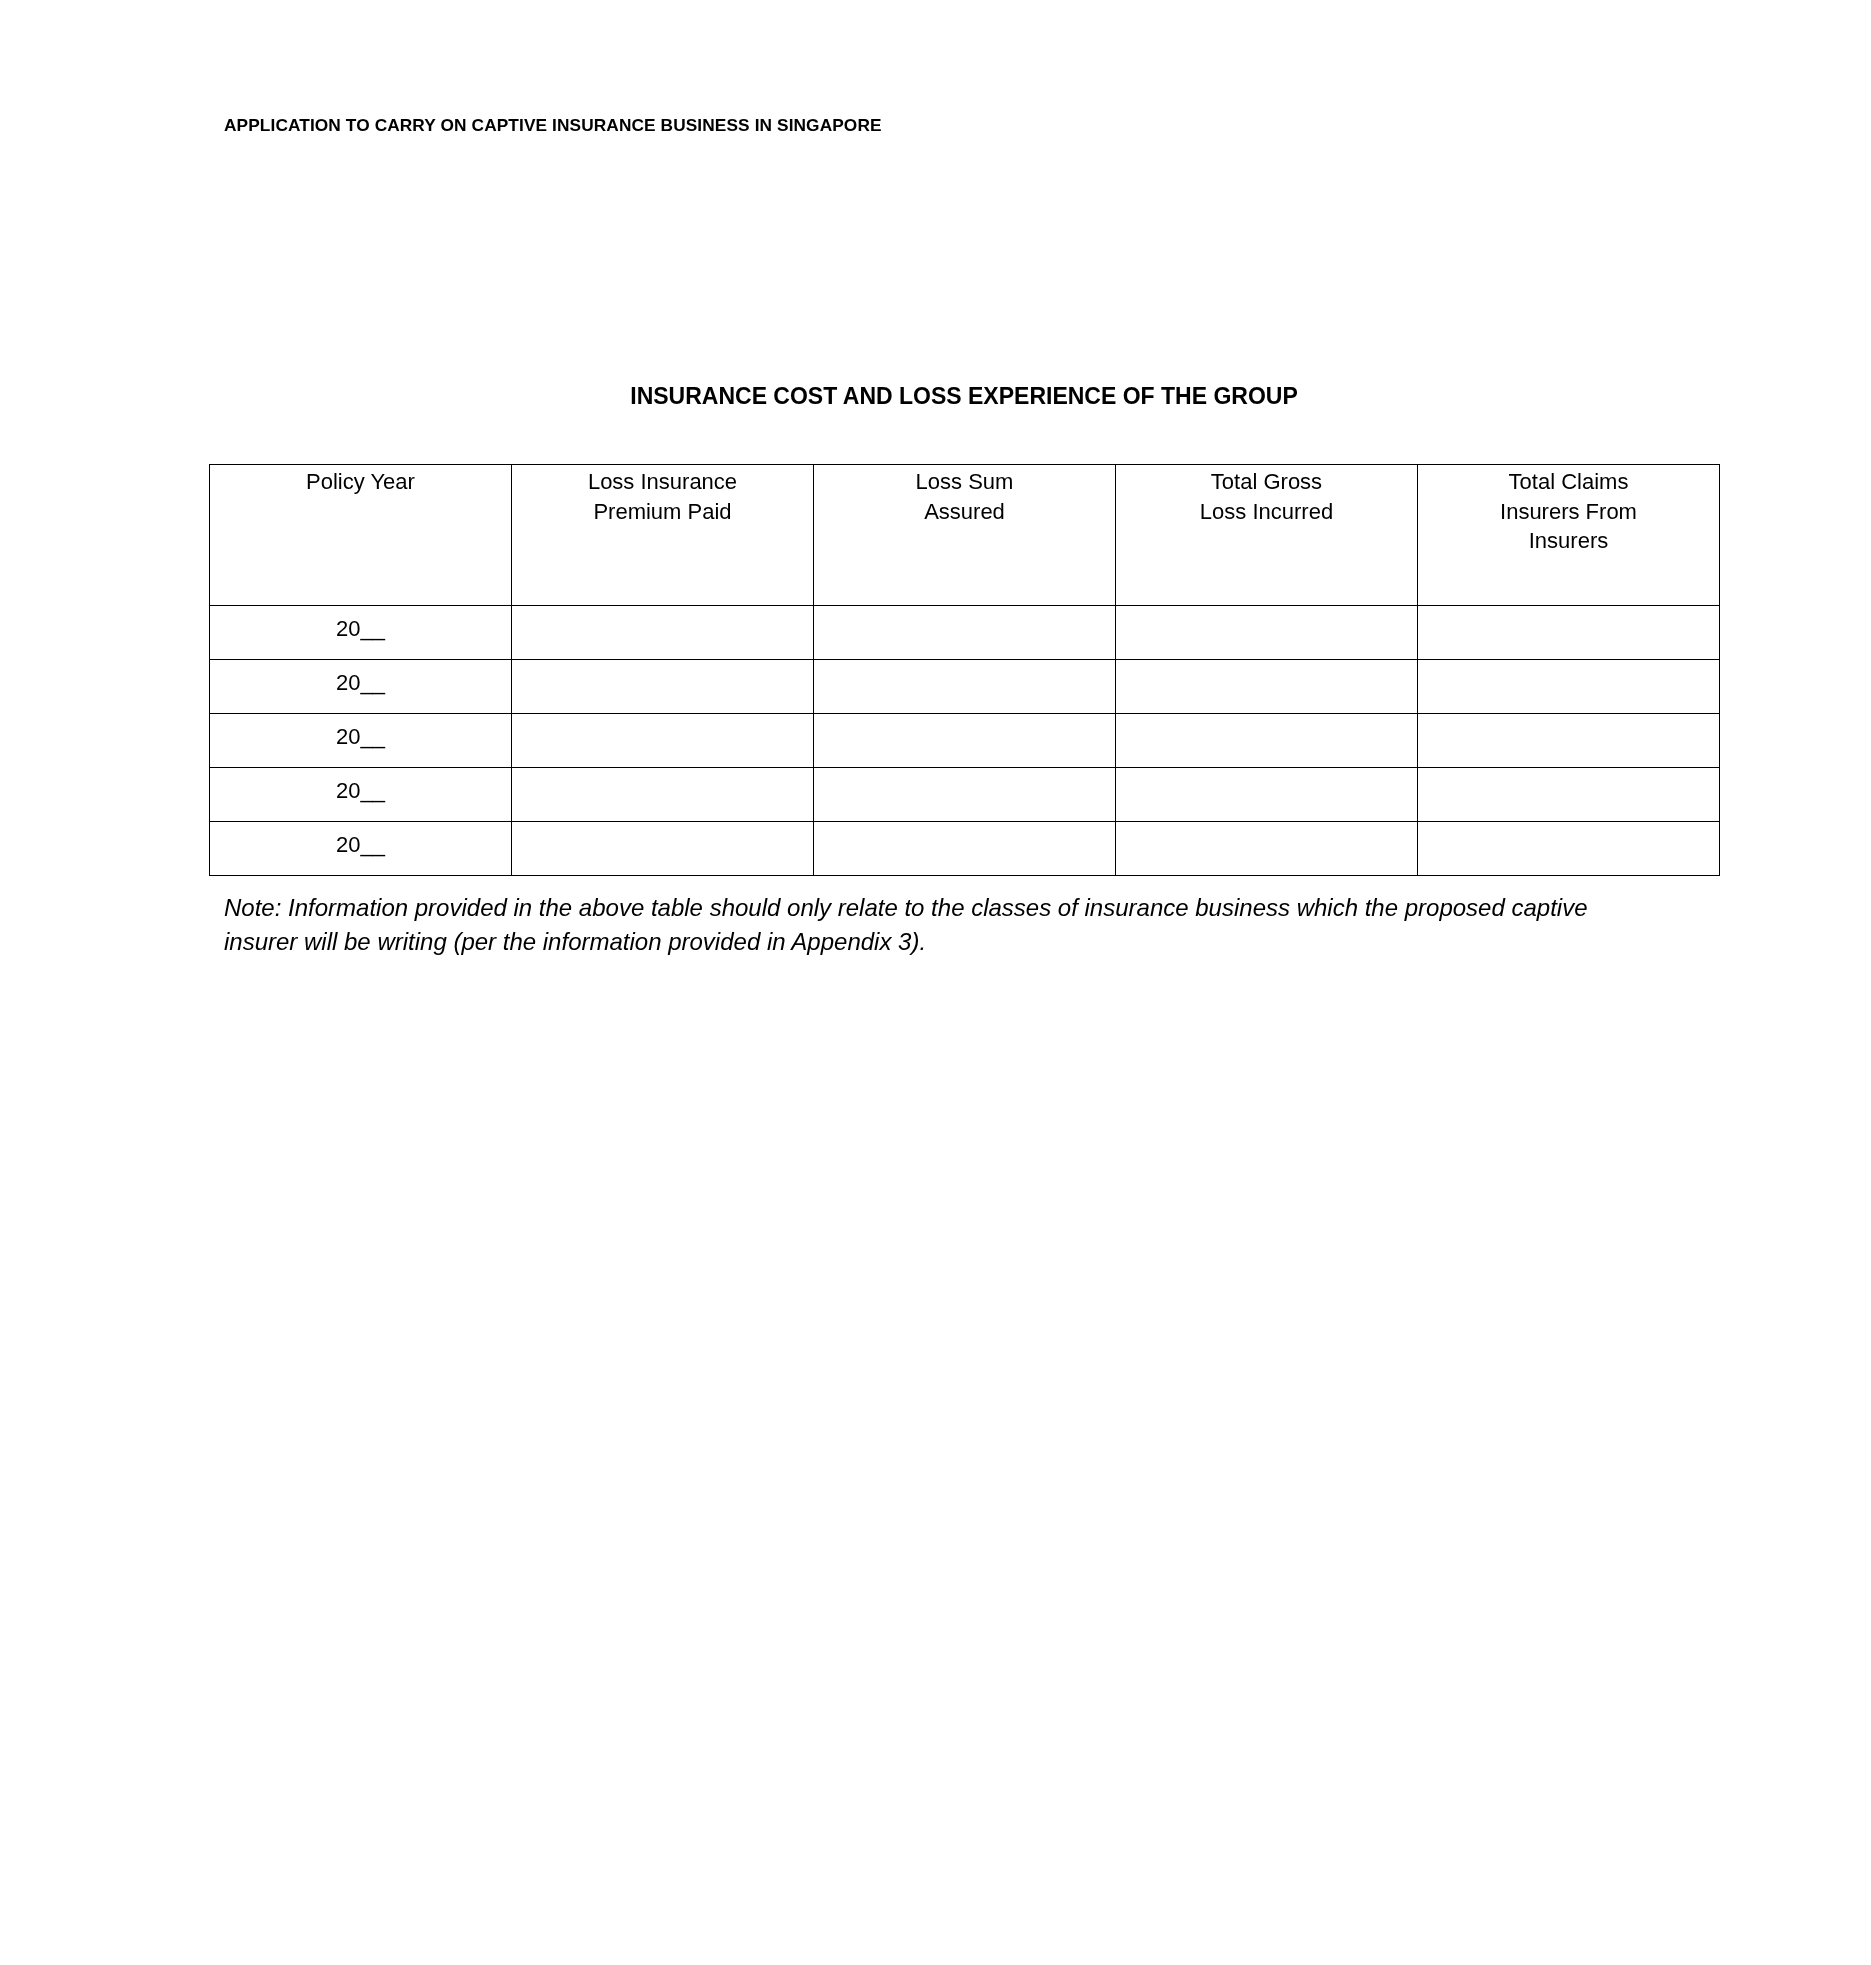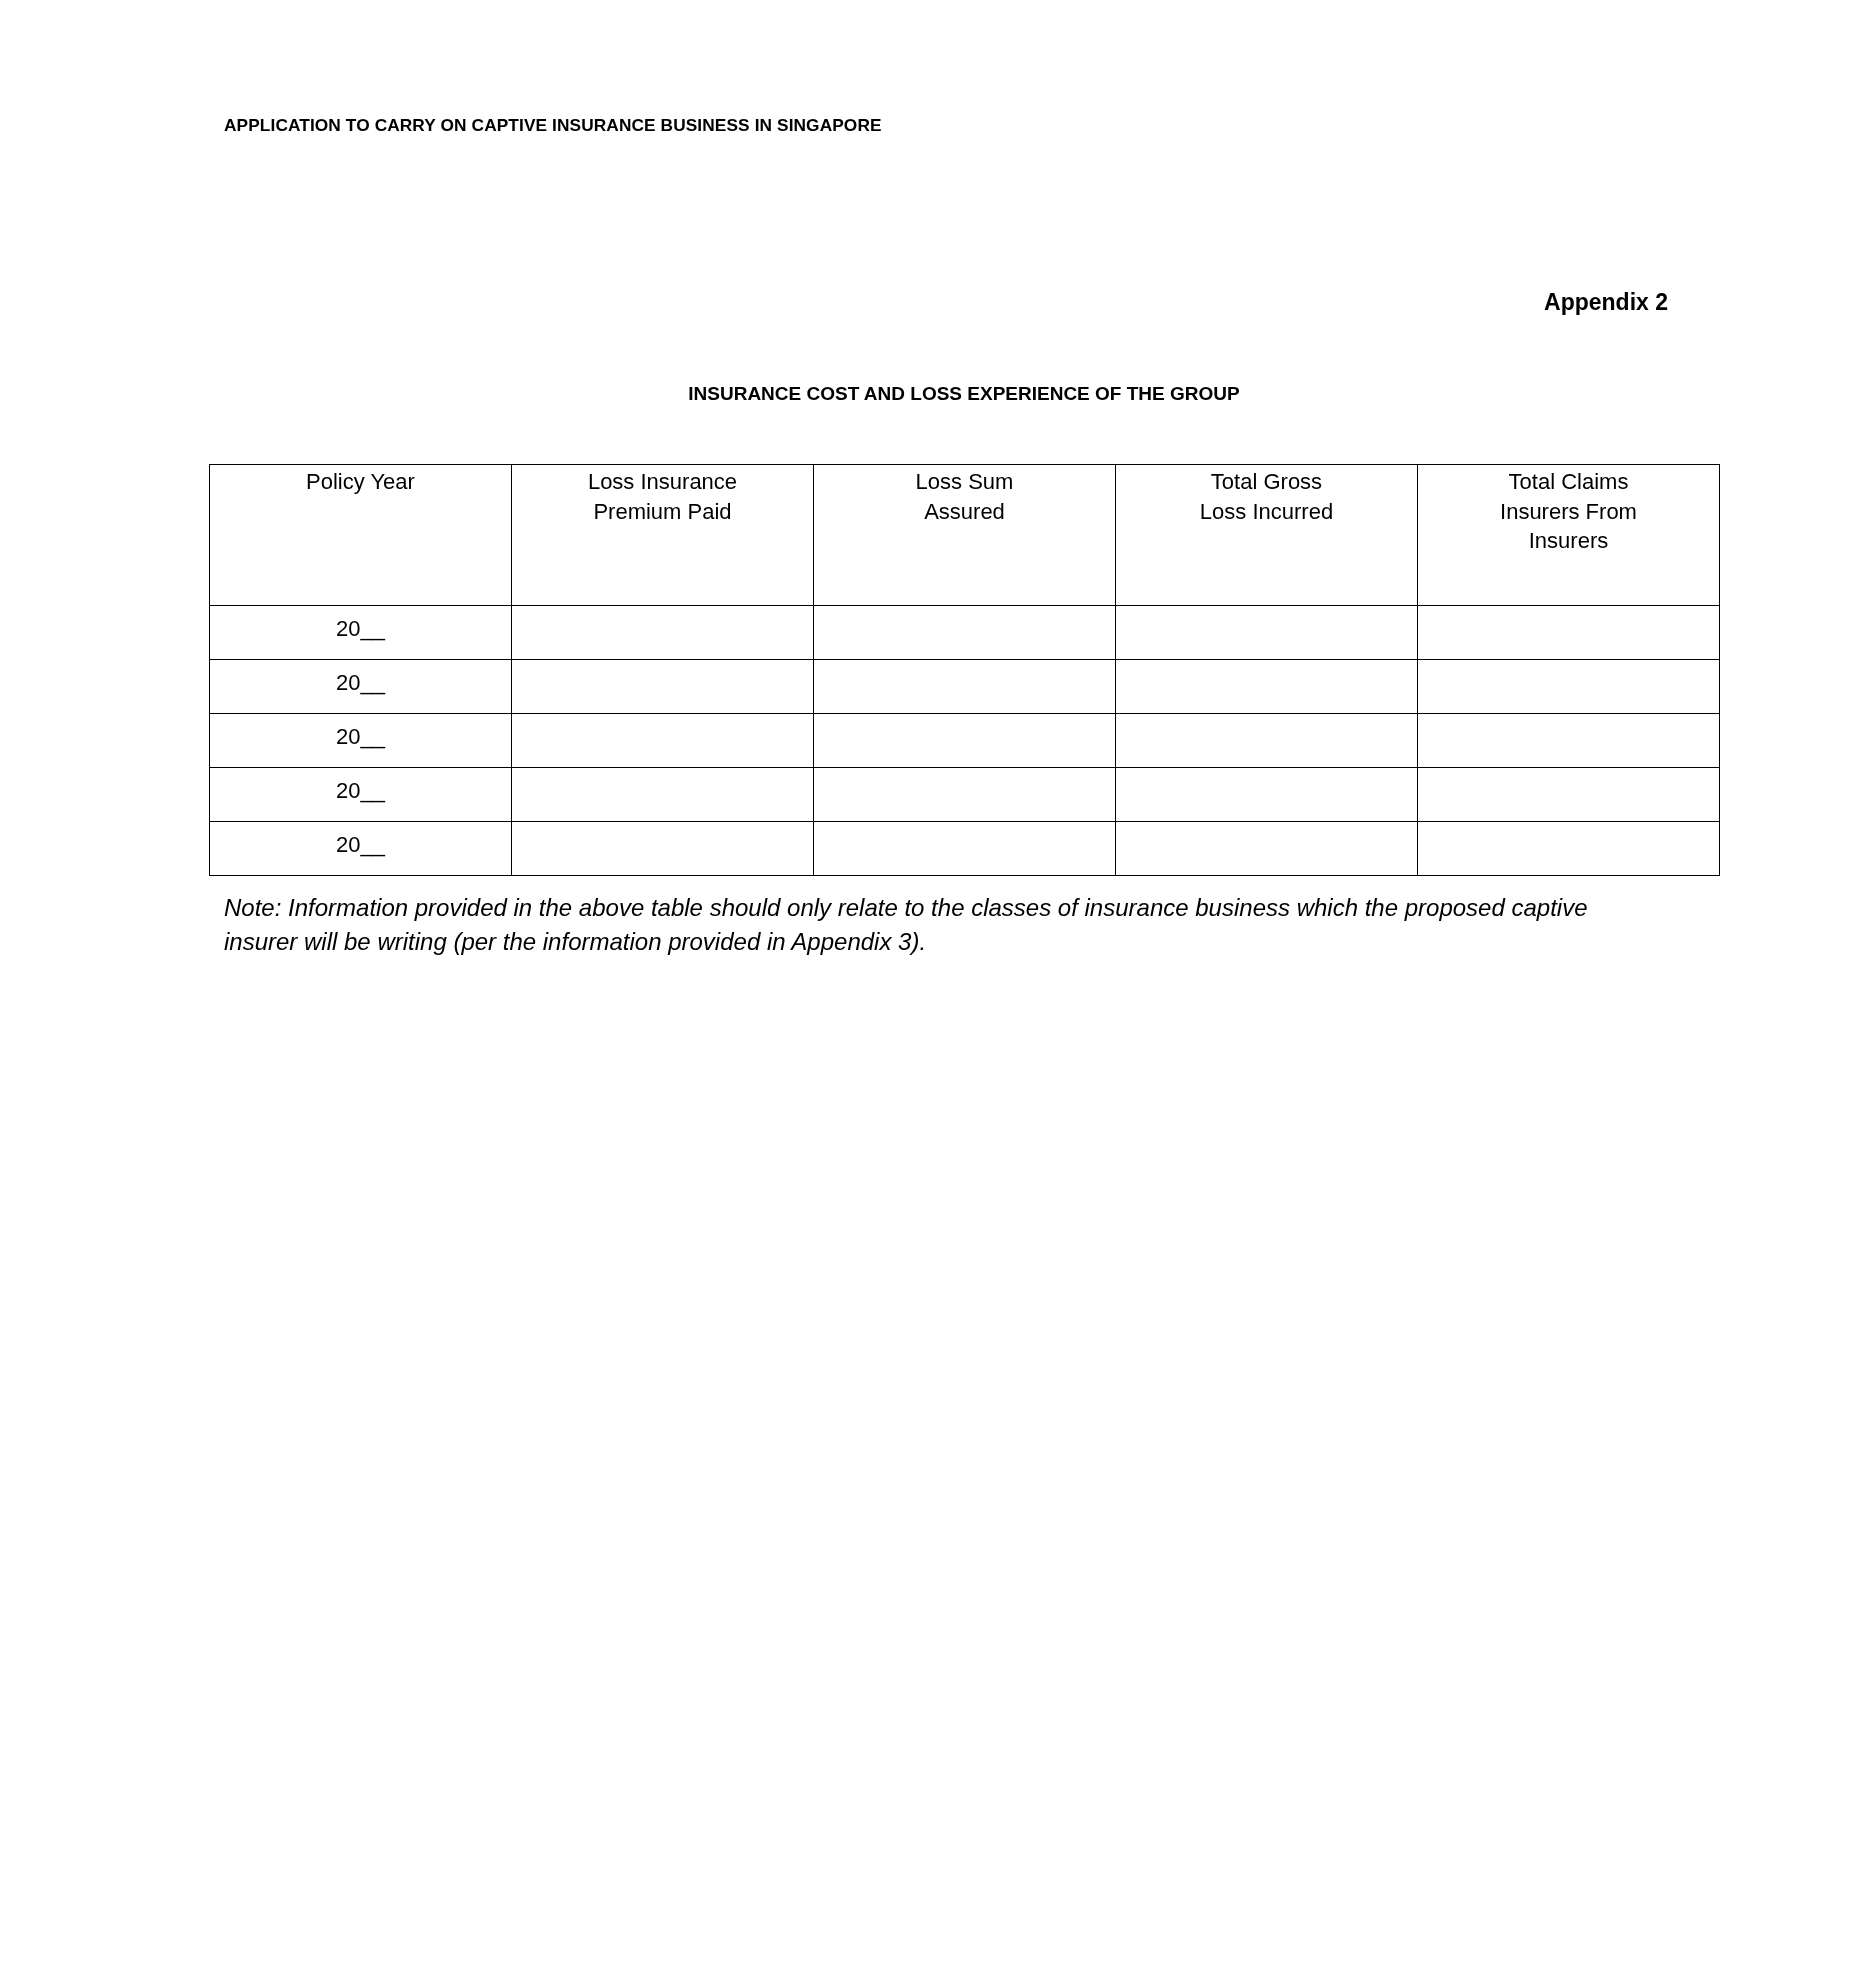--- a/index.html
+++ b/index.html
@@ -47,21 +47,21 @@
     line-height: 1.15;
   }
 
   
   .section-title {
     position: absolute;
     left: 209px;
     top: 383px;
     width: 1510px;
     text-align: center;
-    font-size: 19px;
+    font-size: 23px;
     font-weight: bold;
     line-height: 1.15;
   }
 
   
   .experience-table {
     position: absolute;
     left: 209px;
     top: 464px;
     width: 1510px;
@@ -112,21 +112,20 @@
     text-align: left;
   }
 </style>
 </head>
 <body>
 
 <div class="page">
 
   <div class="doc-header">APPLICATION TO CARRY ON CAPTIVE INSURANCE BUSINESS IN SINGAPORE</div>
 
-  <div class="appendix-label">Appendix 2</div>
 
   <div class="section-title">INSURANCE COST AND LOSS EXPERIENCE OF THE GROUP</div>
 
   <table class="experience-table">
     <colgroup>
       <col>
         <col>
         <col>
         <col>
         <col>

